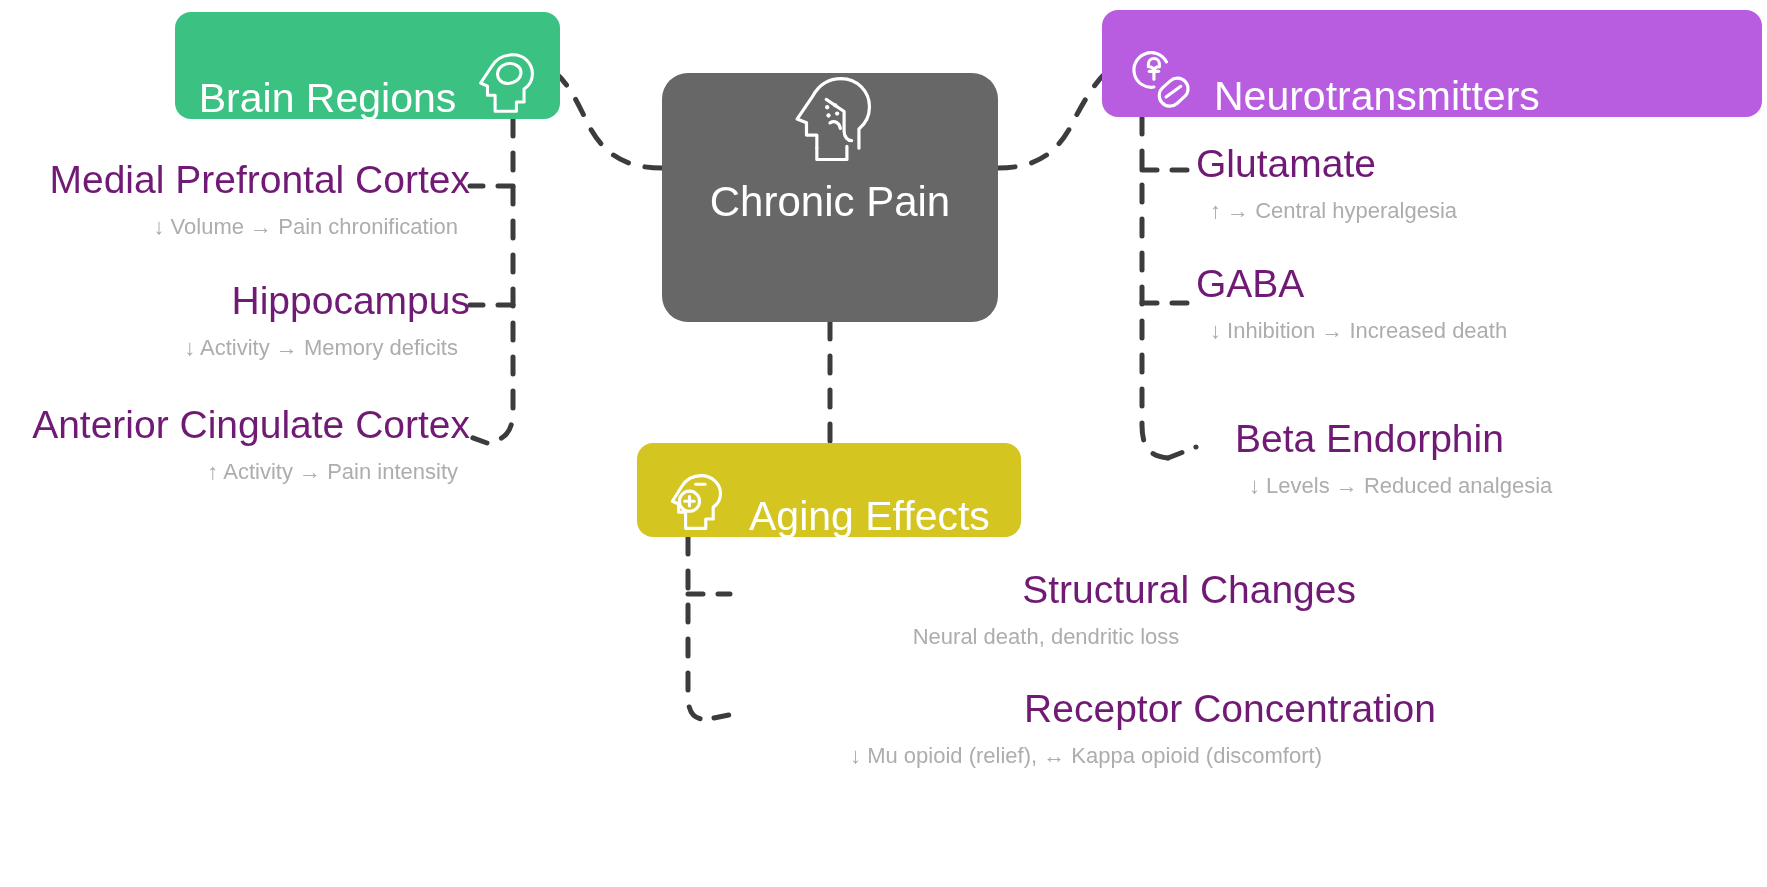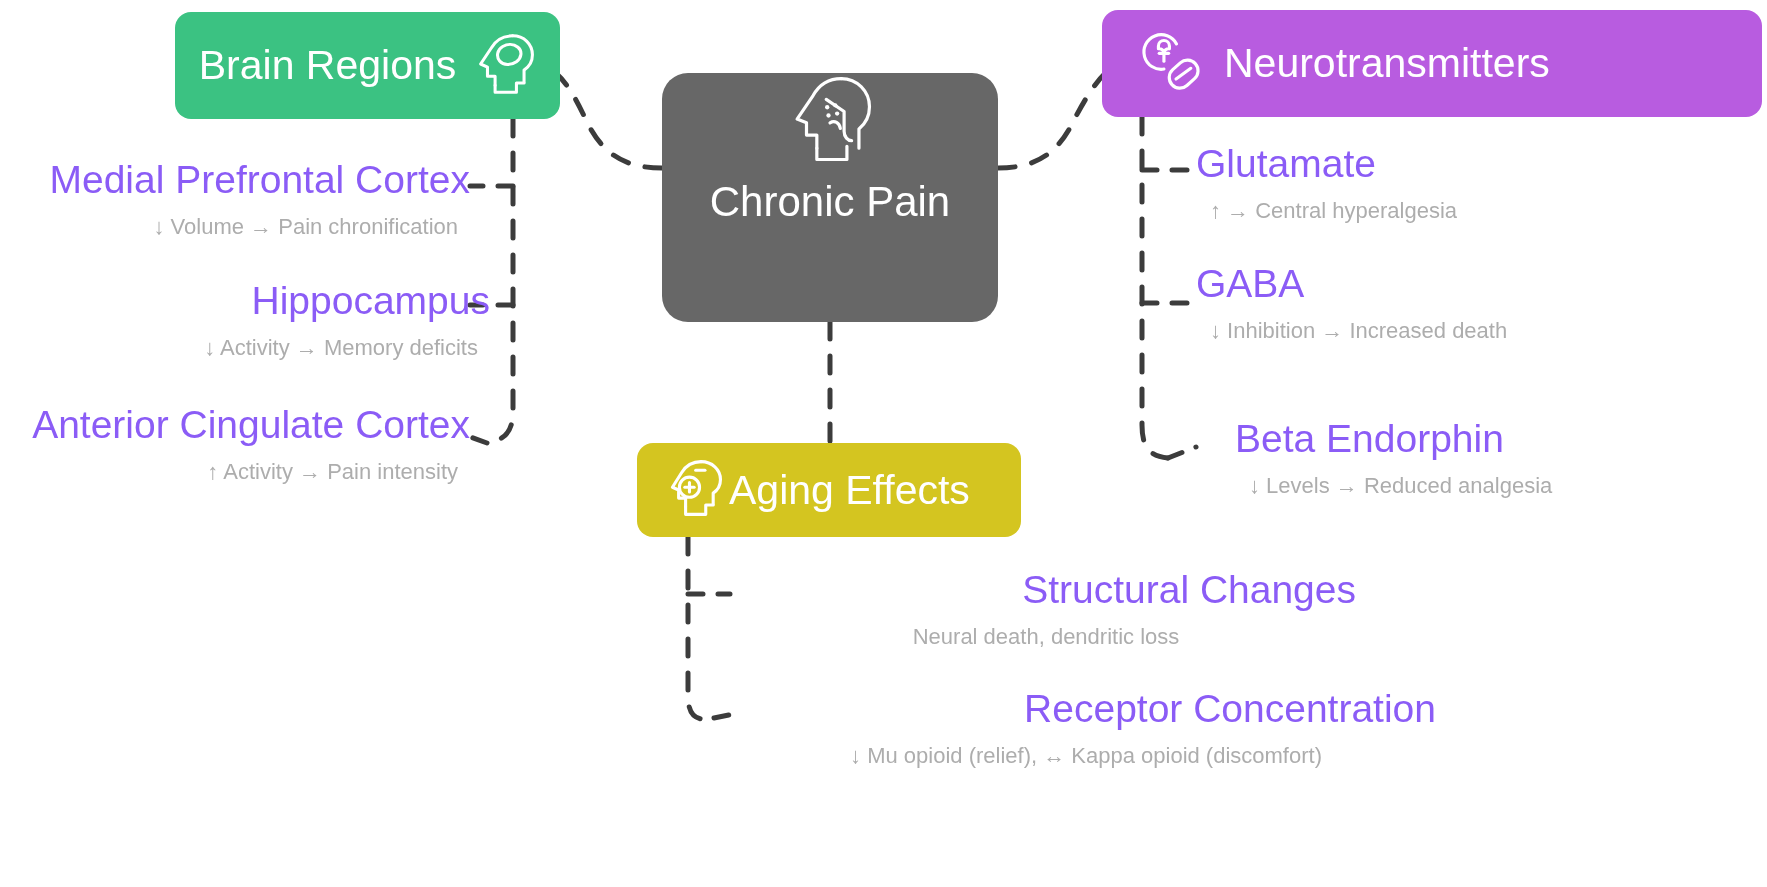--- a/index.html
+++ b/index.html
@@ -40,21 +40,21 @@
     stroke: #3c3c3c;
     stroke-width: 5;
     stroke-linecap: round;
     stroke-dasharray: 15 15;
   }
 
   
   .node {
     position: absolute;
     display: flex;
-    align-items: center;
+    align-items: flex-end;
     border-radius: 16px;
     box-sizing: border-box;
   }
   .node-label {
     color: #ffffff;
     font-size: 41px;
     font-weight: 400;
     white-space: nowrap;
     line-height: 1;
   }
@@ -73,28 +73,29 @@
     gap: 18px;
     padding: 0 26px;
   }
   #node-neuro {
     left: 1102px;
     top: 10px;
     width: 660px;
     height: 107px;
     background: #b85ce0;
     gap: 20px;
-    padding-left: 36px;
+    padding-left: 26px;
   }
   #node-aging {
     left: 637px;
     top: 443px;
     width: 384px;
     height: 94px;
     background: #d4c520;
+    gap: 20px;
     padding-left: 30px;
   }
 
   
   #node-center {
     position: absolute;
     left: 662px;
     top: 73px;
     width: 336px;
     height: 249px;
@@ -113,21 +114,21 @@
   }
 
   
   .leaf {
     position: absolute;
     display: flex;
     flex-direction: column;
   }
   .leaf-title {
     font-size: 39px;
-    color: #8b5cf6;
+    color: #701a75;
     line-height: 1.05;
     white-space: nowrap;
   }
   .leaf-sub {
     font-size: 22px;
     color: #adadad;
     line-height: 1.1;
     white-space: nowrap;
     margin-top: 14px;
   }
@@ -142,21 +143,21 @@
   }
   .leaf-right .leaf-sub { padding-left: 14px; }
   .leaf-bottom {
     align-items: flex-end;
     text-align: left;
   }
   .leaf-bottom .leaf-sub { padding-left: 6px; }
 
   
   #leaf-mpfc    { left: 0px;   top: 160px; width: 470px; }
-  #leaf-hippo   { left: 0px;   top: 281px; width: 470px; padding-left: 20px; }
+  #leaf-hippo   { left: 0px;   top: 281px; width: 470px; }
   #leaf-acc     { left: 0px;   top: 405px; width: 470px; }
   
   #leaf-glu     { left: 1196px; top: 144px; width: 560px; }
   #leaf-gaba    { left: 1196px; top: 264px; width: 560px; }
   #leaf-beta    { left: 1235px; top: 419px; width: 560px; }
   
   #leaf-struct  { left: 736px;  top: 570px; width: 620px; }
   #leaf-recept  { left: 736px;  top: 689px; width: 700px; }
   #leaf-recept .leaf-sub { padding-left: 0px; align-self: center; }
   #leaf-struct .leaf-sub { align-self: center; padding-left: 0; }

